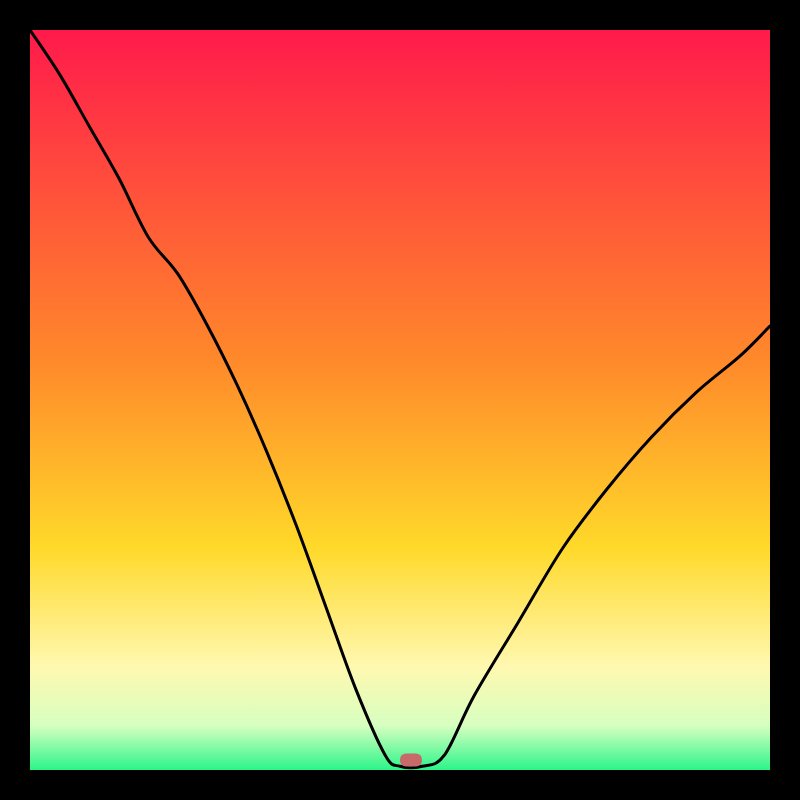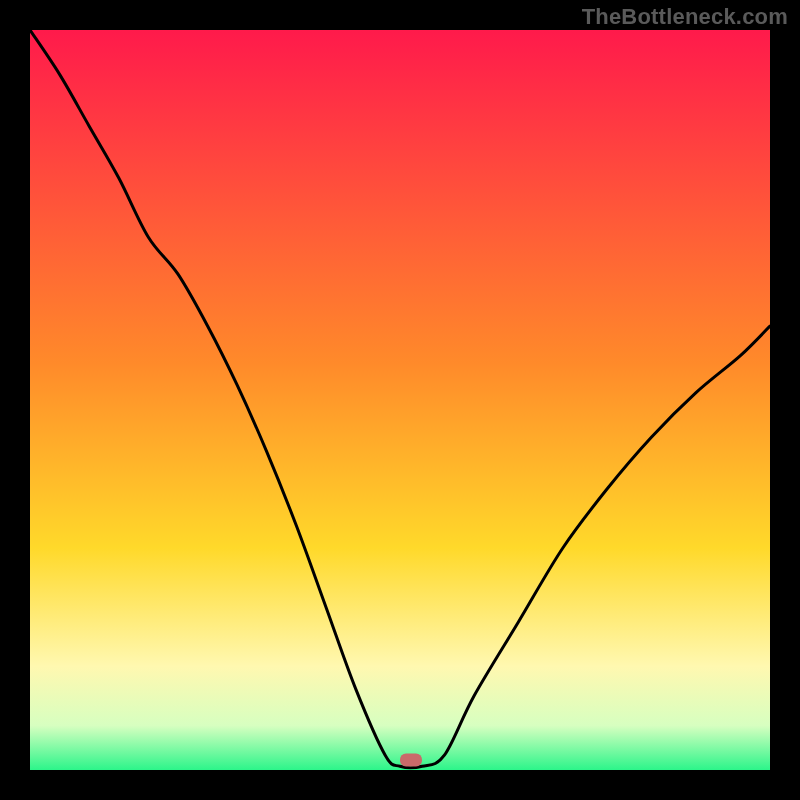--- a/index.html
+++ b/index.html
@@ -46,21 +46,20 @@
     border-radius: 6px;
     background: #c96a6a;
     transform: translate(-50%, -50%);
   }
 </style>
 </head>
 <body>
 
 <div class="frame">
 
-  <div class="watermark">TheBottleneck.com</div>
 
   <div class="plot">
     <svg id="plot-svg" viewBox="0 0 740 740" preserveAspectRatio="none">
       <defs>
         <linearGradient id="bg-grad" x1="0" y1="0" x2="0" y2="1">
             <stop offset="0%" stop-color="#ff1a4b"></stop>
             <stop offset="45%" stop-color="#ff8a2a"></stop>
             <stop offset="70%" stop-color="#ffd92a"></stop>
             <stop offset="86%" stop-color="#fff8b0"></stop>
             <stop offset="94%" stop-color="#d7ffc0"></stop>

